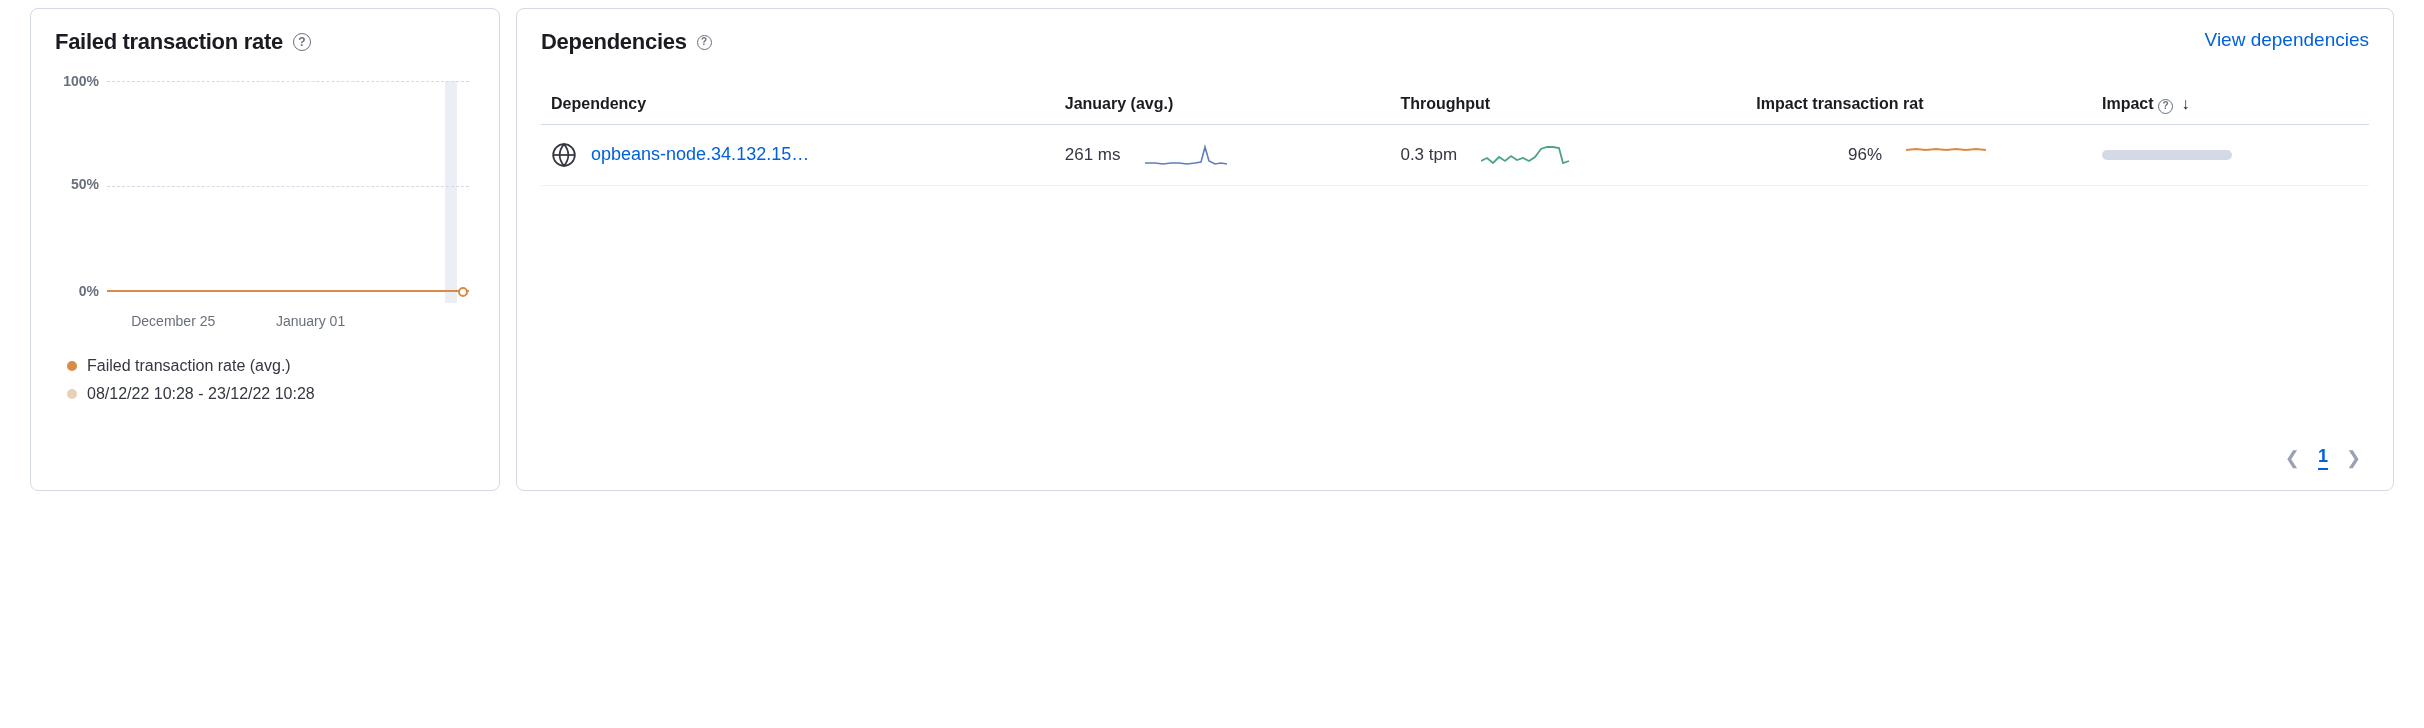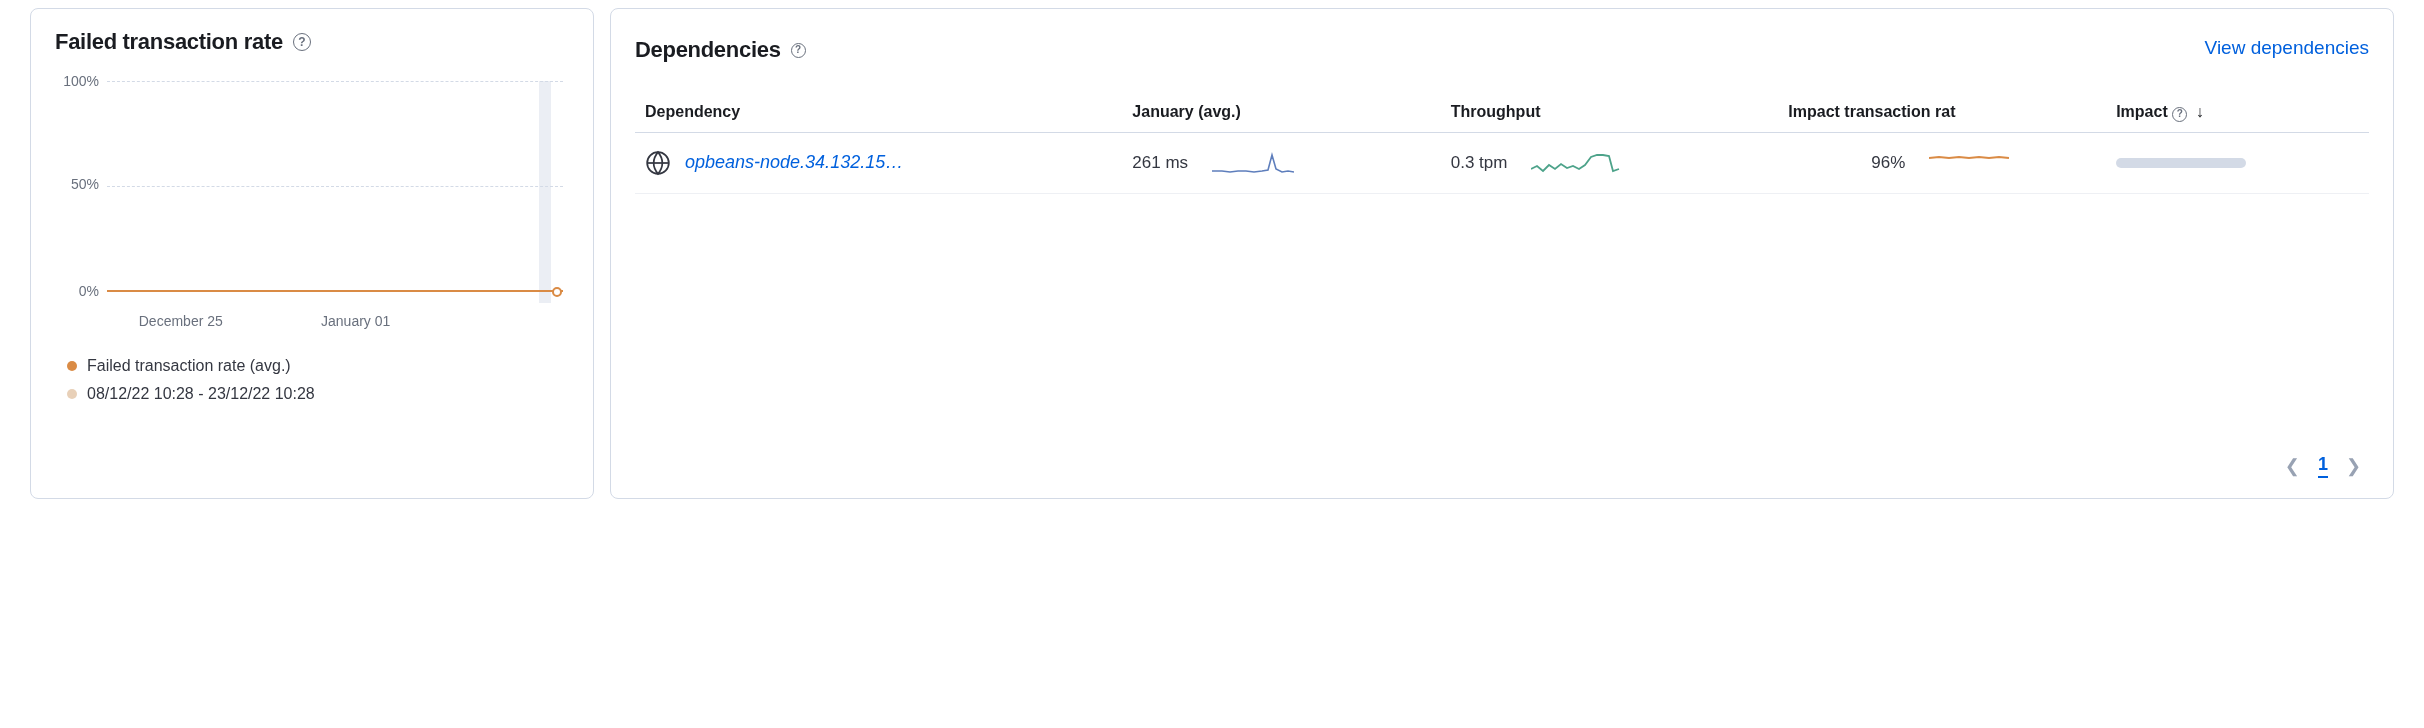--- a/index.html
+++ b/index.html
@@ -8,21 +8,21 @@
       background: #fff;
       padding: 8px 30px;
       display: flex;
       gap: 16px;
     }
     .panel {
       border: 1px solid #d3dae6;
       border-radius: 8px;
       padding: 20px 24px;
     }
-    .panel-left { width: 564px; flex-shrink: 0; }
+    .panel-left { width: 470px; flex-shrink: 0; }
     .panel-right { flex: 1; }
     .panel-title {
       display: flex;
       align-items: center;
       gap: 10px;
       margin-bottom: 18px;
     }
     .panel-title h2 {
       font-size: 22px;
       font-weight: 700;
@@ -46,21 +46,20 @@
       width: 15px;
       height: 15px;
       font-size: 10px;
       border-width: 1.2px;
     }
     .right-header {
       display: flex;
       justify-content: space-between;
       align-items: flex-start;
       margin-bottom: 14px;
-      margin-top: 8px;
     }
     .link-action {
       color: #0060dd;
       font-size: 19px;
       font-weight: 500;
       cursor: pointer;
     }
     
     .chart-area {
       position: relative;
@@ -69,20 +68,21 @@
       padding-top: 8px;
     }
     .y-tick {
       position: absolute;
       left: 0;
       width: 44px;
       text-align: right;
       font-size: 14px;
       color: #69707d;
       transform: translateY(-50%);
+      font-weight: bold;
     }
     .grid-line {
       position: absolute;
       left: 52px;
       right: 6px;
       height: 0;
       border-top: 1px dashed #d3dae6;
     }
     .grid-line.solid { border-top: 1px solid #98a2b3; }
     .plot-zone {
@@ -165,21 +165,20 @@
     .globe-icon { flex-shrink: 0; }
     .dep-link {
       color: #0060dd;
       font-size: 18px;
       cursor: pointer;
       white-space: nowrap;
       overflow: hidden;
       text-overflow: ellipsis;
       max-width: 235px;
       display: inline-block;
-      font-style: italic;
     }
     .metric-cell { display: flex; align-items: center; gap: 24px; white-space: nowrap; }
     .impact-bar {
       width: 130px;
       height: 10px;
       background: #d3dae6;
       border-radius: 5px;
     }
     .sort-arrow { margin-left: 4px; font-size: 16px; }
     .pagination {

